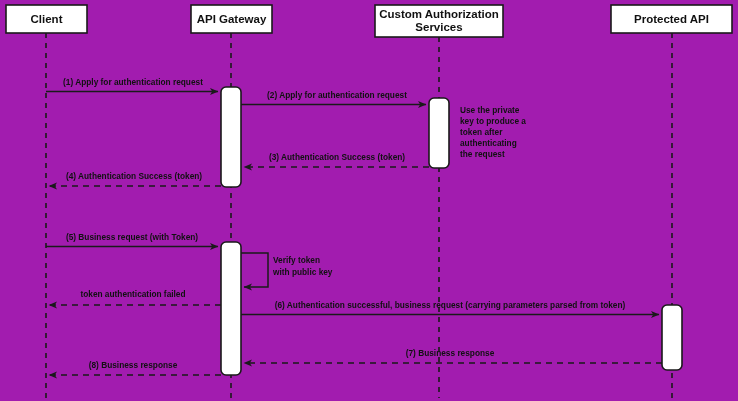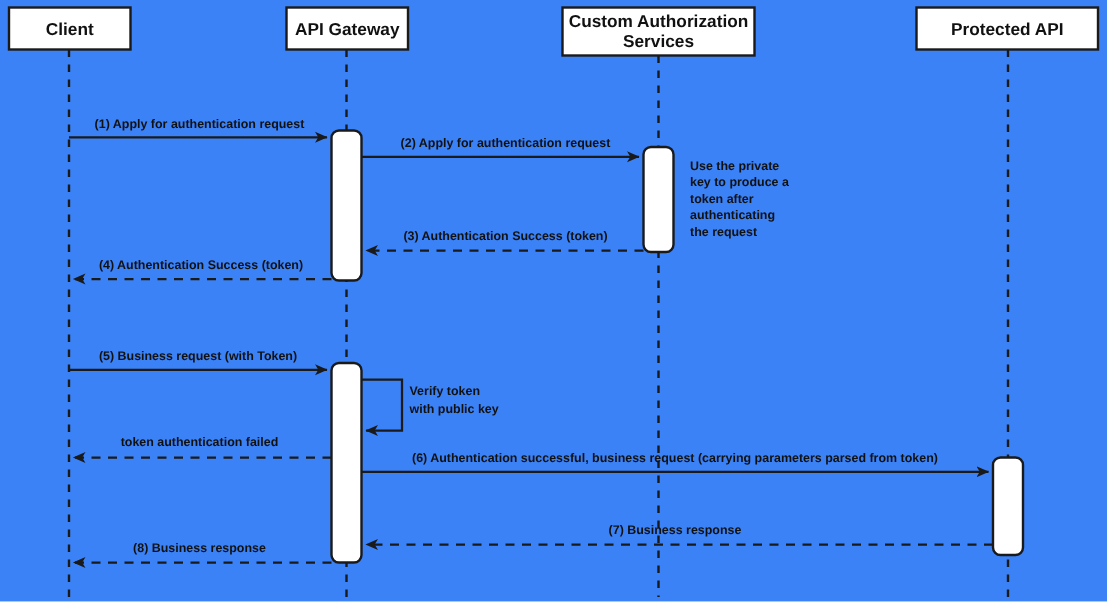--- a/index.html
+++ b/index.html
@@ -4,21 +4,21 @@
 <style>
   html, body {
     margin: 0;
     padding: 0;
     background: #ffffff;
   }
   #diagram-root {
     position: relative;
     width: 738px;
     height: 401px;
-    background: #3b82f6;
+    background: #a21caf;
     font-family: "Liberation Sans", sans-serif;
     overflow: hidden;
   }
   svg#seq {
     display: block;
     width: 738px;
     height: 401px;
   }
   .lifeline-box {
     fill: #ffffff;

